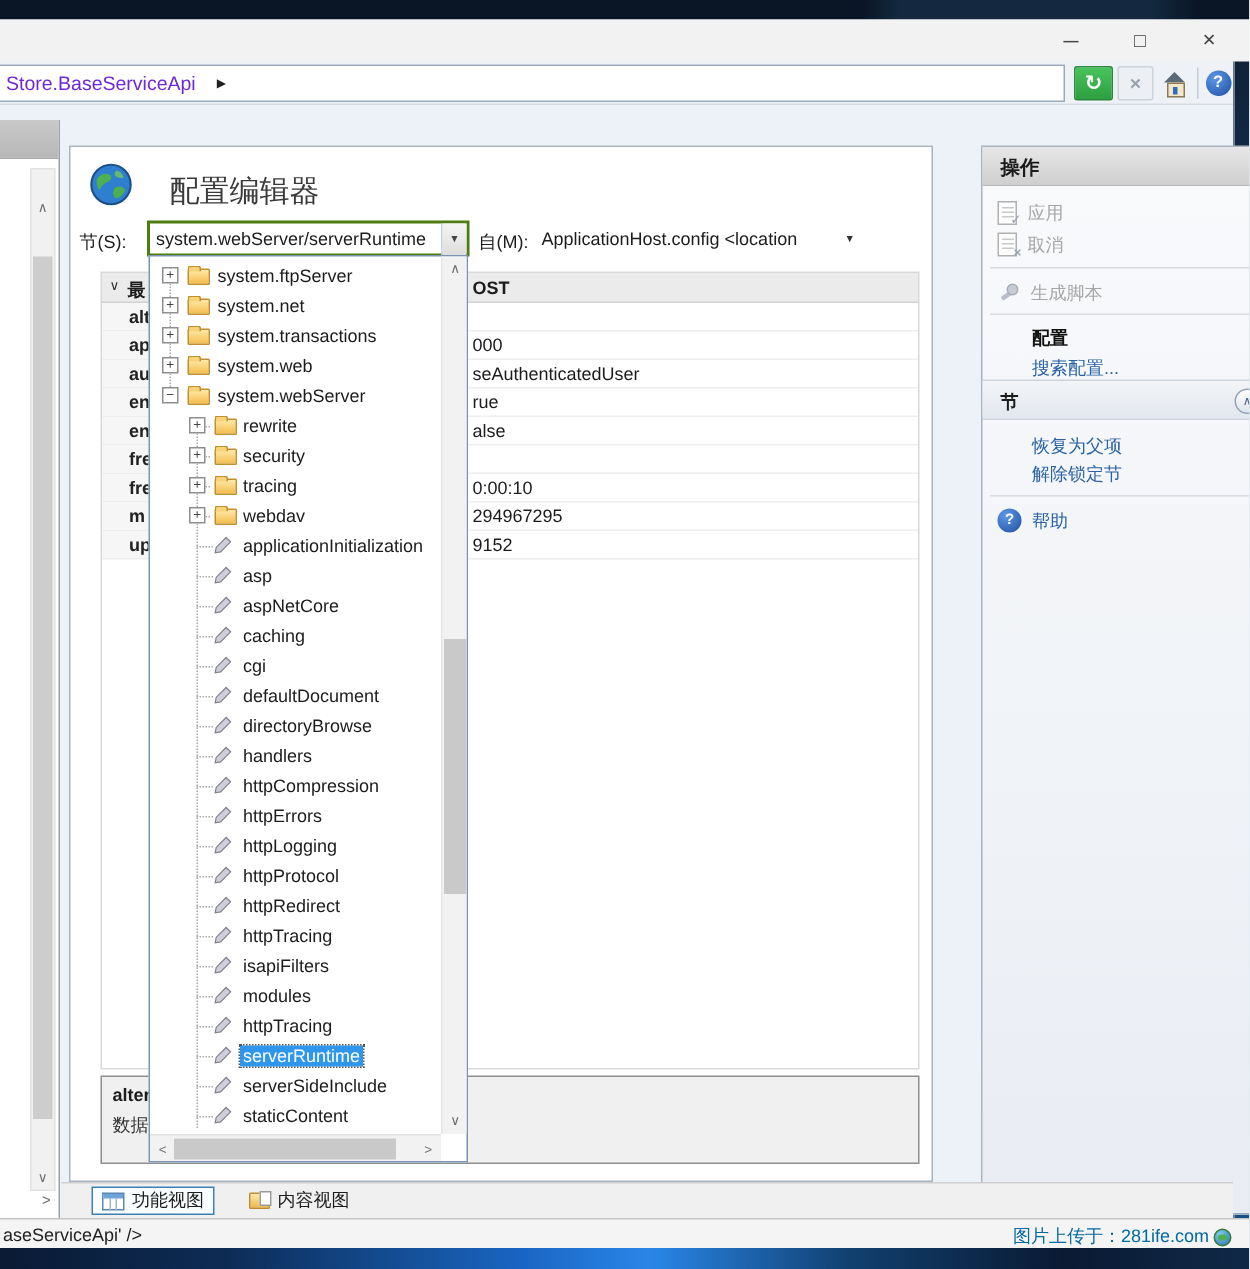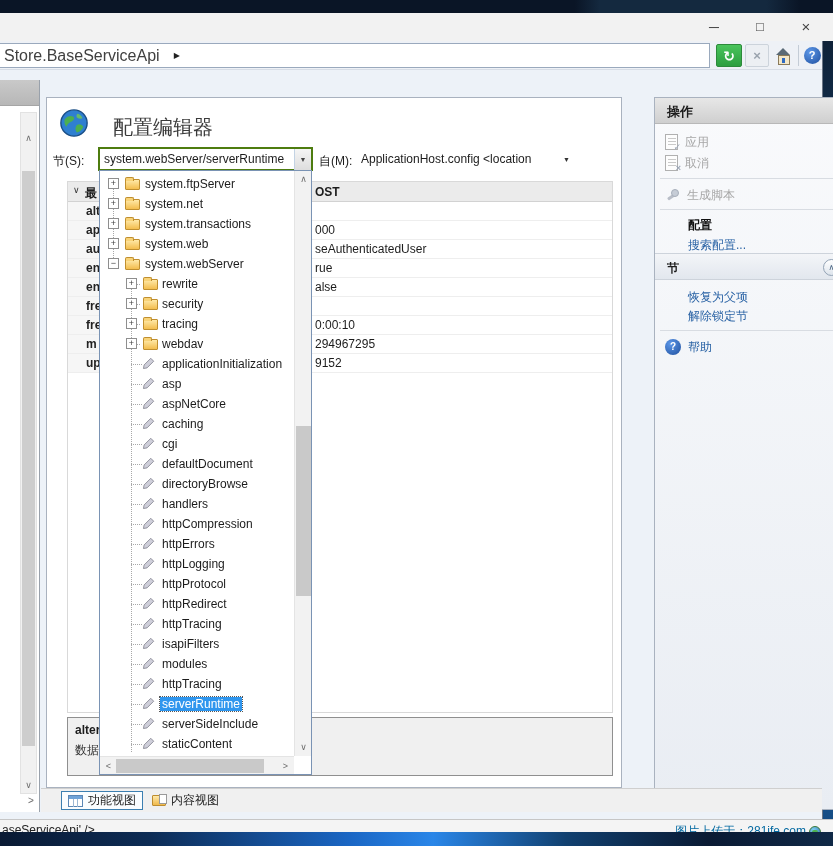--- a/index.html
+++ b/index.html
@@ -11,21 +11,21 @@
   .top-strip { position:absolute; left:0; top:0; width:833px; height:13px;
     background:linear-gradient(90deg,#0a1526 0%,#0a1526 69%,#14293f 72%,#14293f 92%,#0a1526 96%); }
   .titlebar { position:absolute; left:0; top:13px; width:833px; height:28px; background:#f2f2f2; }
   .win-btn { position:absolute; top:13px; width:36px; height:28px; color:#444; text-align:center; line-height:28px; font-size:15px; cursor:default; }
   .win-btn.min { left:696px; font-size:14px; }
   .win-btn.max { left:742px; font-size:13px; }
   .win-btn.close { left:788px; font-size:15px; }
 
   .toolbar-row { position:absolute; left:0; top:41px; width:833px; height:29px; background:#eef1f6; border-bottom:1px solid #d7dde6; }
   .address-box { position:absolute; left:-2px; top:43px; width:712px; height:25px; background:#fff; border:1px solid #9aa9bd; display:flex; align-items:center; padding-left:5px; }
-  .address-text { font-size:16px; color:#404040; }
+  .address-text { font-size:13px; color:#6d28d9; }
   .crumb-arrow { font-size:8px; color:#222; margin-left:14px; }
   .tb-btn { position:absolute; top:44px; height:23px; border:1px solid transparent; display:flex; align-items:center; justify-content:center; }
   .tb-refresh { left:716px; width:26px; background:linear-gradient(#49c45c,#2d9e40); border-color:#2c8a3b; border-radius:2px; color:#fff; font-size:14px; font-weight:bold; }
   .tb-stop { left:745px; width:24px; background:#eceff3; border-color:#ccd3db; color:#9aa3ad; font-size:13px; font-weight:bold; border-radius:2px; }
   .tb-home { left:771px; width:24px; }
   .tb-sep { position:absolute; left:798px; top:45px; width:1px; height:21px; background:#c4ccd6; }
   .tb-help { left:801px; width:22px; }
   .help-circle { width:17px; height:17px; border-radius:50%; background:radial-gradient(circle at 35% 30%,#5c97e8,#1f4f9e); color:#fff; font-size:11px; font-weight:bold; text-align:center; line-height:17px; }
   .tb-caret { position:absolute; left:824px; top:52px; font-size:7px; color:#333; }
 
@@ -125,29 +125,29 @@
   .wand-icon::after { content:""; position:absolute; right:1px; top:1px; width:6px; height:6px; border-radius:50%; background:#c6ccd6; border:1px solid #a7aeba; }
   .sec-band { position:absolute; left:0; width:193px; height:27px; background:linear-gradient(#f3f5f8,#e2e7ee); border-top:1px solid #cdd3db; border-bottom:1px solid #cdd3db; }
   .sec-band .sec-title { position:absolute; left:12px; top:6px; font-weight:bold; }
   .collapse-btn { position:absolute; right:8px; top:5px; width:17px; height:17px; border-radius:50%; background:linear-gradient(#fff,#dde4ec); border:1px solid #93a3b5; color:#44607e; font-size:8px; text-align:center; line-height:15px; }
   .help-blue { width:16px; height:16px; border-radius:50%; background:radial-gradient(circle at 35% 30%,#5c97e8,#1f4f9e); color:#fff; font-size:10px; font-weight:bold; text-align:center; line-height:16px; }
 
   
   .tab-bar { position:absolute; left:41px; top:788px; width:781px; height:24px; background:#f0f0f0; border-top:1px solid #cfcfcf; }
   .view-tab { position:absolute; top:2px; height:19px; display:flex; align-items:center; gap:5px; padding:0 6px; }
   .view-tab.active { left:20px; border:1px solid #3c7fb1; background:#fafdff; }
-  .view-tab.inactive { left:105px; }
+  .view-tab.inactive { left:119px; }
   .tab-grid-icon { width:15px; height:12px; background:#fff; border:1px solid #5b87b5; position:relative; }
   .tab-grid-icon::before { content:""; position:absolute; left:0; top:0; width:13px; height:3px; background:#6fa3d8; }
   .tab-grid-icon::after { content:""; position:absolute; left:4px; top:3px; width:1px; height:8px; background:#9cb8d4; box-shadow:4px 0 0 #9cb8d4; }
   .tab-folder-icon { width:14px; height:11px; background:linear-gradient(#ffe9a8,#f0b94c); border:1px solid #bd8c2e; position:relative; border-radius:1px; }
   .tab-folder-icon::after { content:""; position:absolute; right:-2px; top:-2px; width:6px; height:8px; background:#fff; border:1px solid #9a9a9a; }
 
   
-  .status-strip { position:absolute; left:0; top:812px; width:833px; height:20px; background:#f4f4f4; border-top:1px solid #c6c6c6;margin-top:7px; }
+  .status-strip { position:absolute; left:0; top:812px; width:833px; height:20px; background:#f4f4f4; border-top:1px solid #c6c6c6; }
   .xml-text { position:absolute; left:2px; top:3px; color:#222; }
   .watermark { position:absolute; right:12px; top:3px; color:#0369a1; display:flex; align-items:center; gap:3px; }
   .wm-globe { width:12px; height:12px; border-radius:50%; background:radial-gradient(circle at 35% 30%,#7fd0f0,#2b6fb0); border:1px solid #3a7a3a; position:relative; }
   .wm-globe::after { content:""; position:absolute; left:2px; top:3px; width:6px; height:4px; background:#4caf50; border-radius:2px; }
   .task-strip { position:absolute; left:0; top:832px; width:833px; height:14px;
     background:linear-gradient(90deg,#0a1a33 0%,#0d2c55 18%,#1a66c4 42%,#2a86e8 52%,#11406f 68%,#0a1a33 85%,#102947 100%); }
 
   .home-icon { width:16px; height:14px; position:relative; }
   .home-icon::before { content:""; position:absolute; left:1px; top:-1px; width:0; height:0; border-left:7px solid transparent; border-right:7px solid transparent; border-bottom:7px solid #5a6a76; }
   .home-icon::after { content:""; position:absolute; left:3px; top:6px; width:10px; height:8px; background:#f3e7c8; border:1px solid #8a7a5a; }

